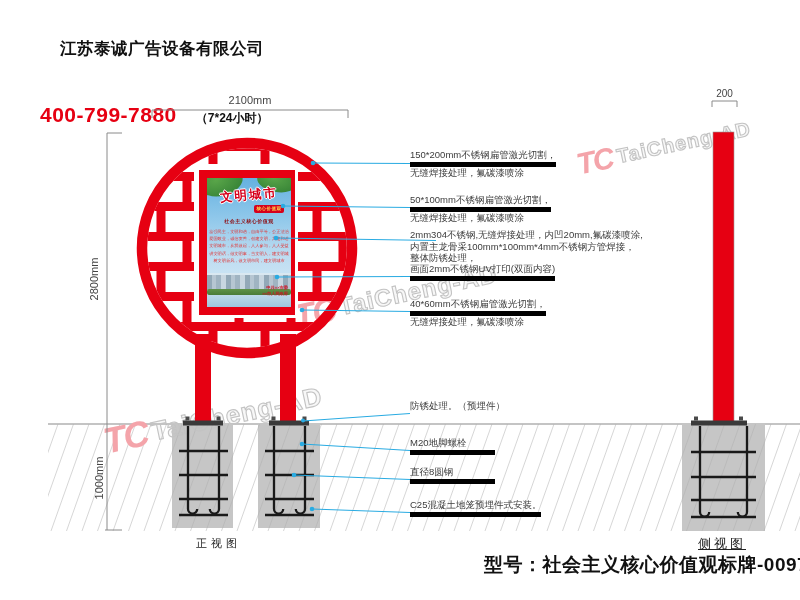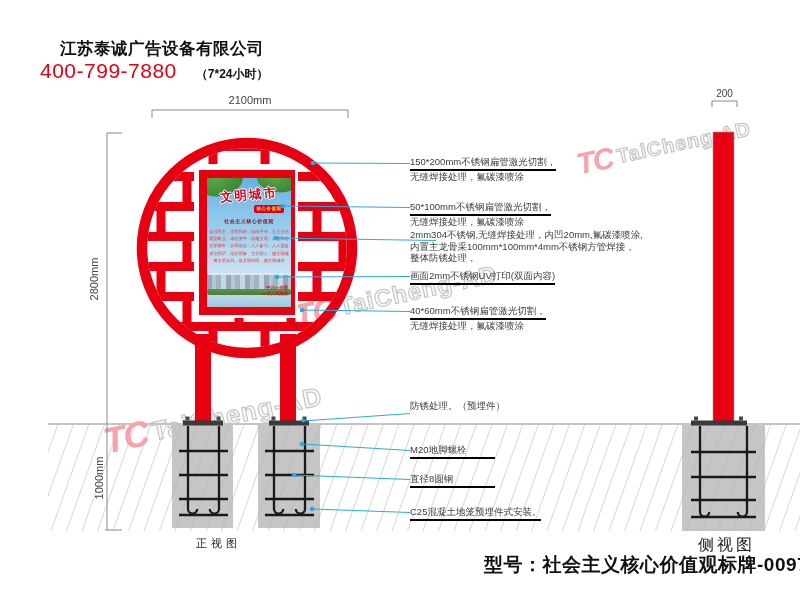--- a/index.html
+++ b/index.html
@@ -8,21 +8,21 @@
     background:#ffffff;
     font-family:"Liberation Sans","DejaVu Sans",sans-serif;
   }
   .abs{position:absolute;}
   
   #company{
     left:60px;top:38px;font-size:16.5px;font-weight:bold;color:#111;
     letter-spacing:0.5px;white-space:nowrap;text-align:center;
   }
   #phone-row{left:40px;top:59px;display:flex;align-items:baseline;white-space:nowrap;}
-  #phone{font-size:21px;font-weight:400;color:#e60012;letter-spacing:0.5px;}
+  #phone{font-size:21px;font-weight:700;color:#e60012;letter-spacing:0.5px;margin-top:44px;}
   #phone-hours{font-size:12px;font-weight:bold;color:#111;margin-left:19px;}
   
   svg.layer{position:absolute;left:0;top:0;pointer-events:none;}
   #ground-svg{z-index:1;}
   .wm{position:absolute;z-index:2;display:flex;align-items:center;gap:5px;
       transform:rotate(-12deg);transform-origin:left center;white-space:nowrap;pointer-events:none;}
   .wm-logo{font-style:italic;font-weight:900;color:#f4a4aa;letter-spacing:-2px;line-height:1;}
   .wm-text{font-weight:700;color:rgba(200,200,200,0.15);
       -webkit-text-stroke:1.1px #c3c3c3;letter-spacing:1px;line-height:1;}
   #wm-top-right{left:577px;top:150px;}
@@ -66,25 +66,25 @@
     background:repeating-linear-gradient(90deg,#93a9b8 0 5px,#b6c6d2 5px 9px,#a0b4c2 9px 14px,#c8d6e0 14px 19px);}
   #trees{position:absolute;left:0;top:16px;width:84px;height:6px;
     background:linear-gradient(180deg,#5f9348,#4a7c38);border-radius:2px;}
   #water{position:absolute;left:0;bottom:0;width:84px;height:12px;
     background:linear-gradient(180deg,#bcd9ea,#9ec6de);}
   #poster-footer{position:absolute;right:3px;top:107px;text-align:right;z-index:2;}
   .poster-footer-line{font-size:4.2px;line-height:5.6px;color:#cf1322;font-weight:bold;white-space:nowrap;}
   
   .ann{position:absolute;z-index:7;color:#3c3c3c;font-size:9.5px;line-height:11.5px;white-space:nowrap;}
   .ann-line{display:block;width:fit-content;}
-  .u{border-bottom:2px solid #000000;padding-bottom:1px;margin-top:7px;}
+  .u{border-bottom:5px solid #000000;padding-bottom:1px;}
   
   .view-label{position:absolute;z-index:7;color:#222;font-weight:500;}
   #front-view-label{left:196px;top:536px;font-size:11px;letter-spacing:4px;}
-  #side-view-label{left:698px;top:535px;font-size:16px;letter-spacing:3px;}
+  #side-view-label{left:698px;top:535px;font-size:13px;letter-spacing:3px;text-decoration:underline;}
   #model-number{
     position:absolute;z-index:7;left:484px;top:552px;font-size:19px;font-weight:bold;color:#111;
     white-space:nowrap;letter-spacing:0.5px;
   }
 </style>
 </head>
 <body>
 
 <div class="abs" id="company">江苏泰诚广告设备有限公司</div>
 <div class="abs" id="phone-row">

